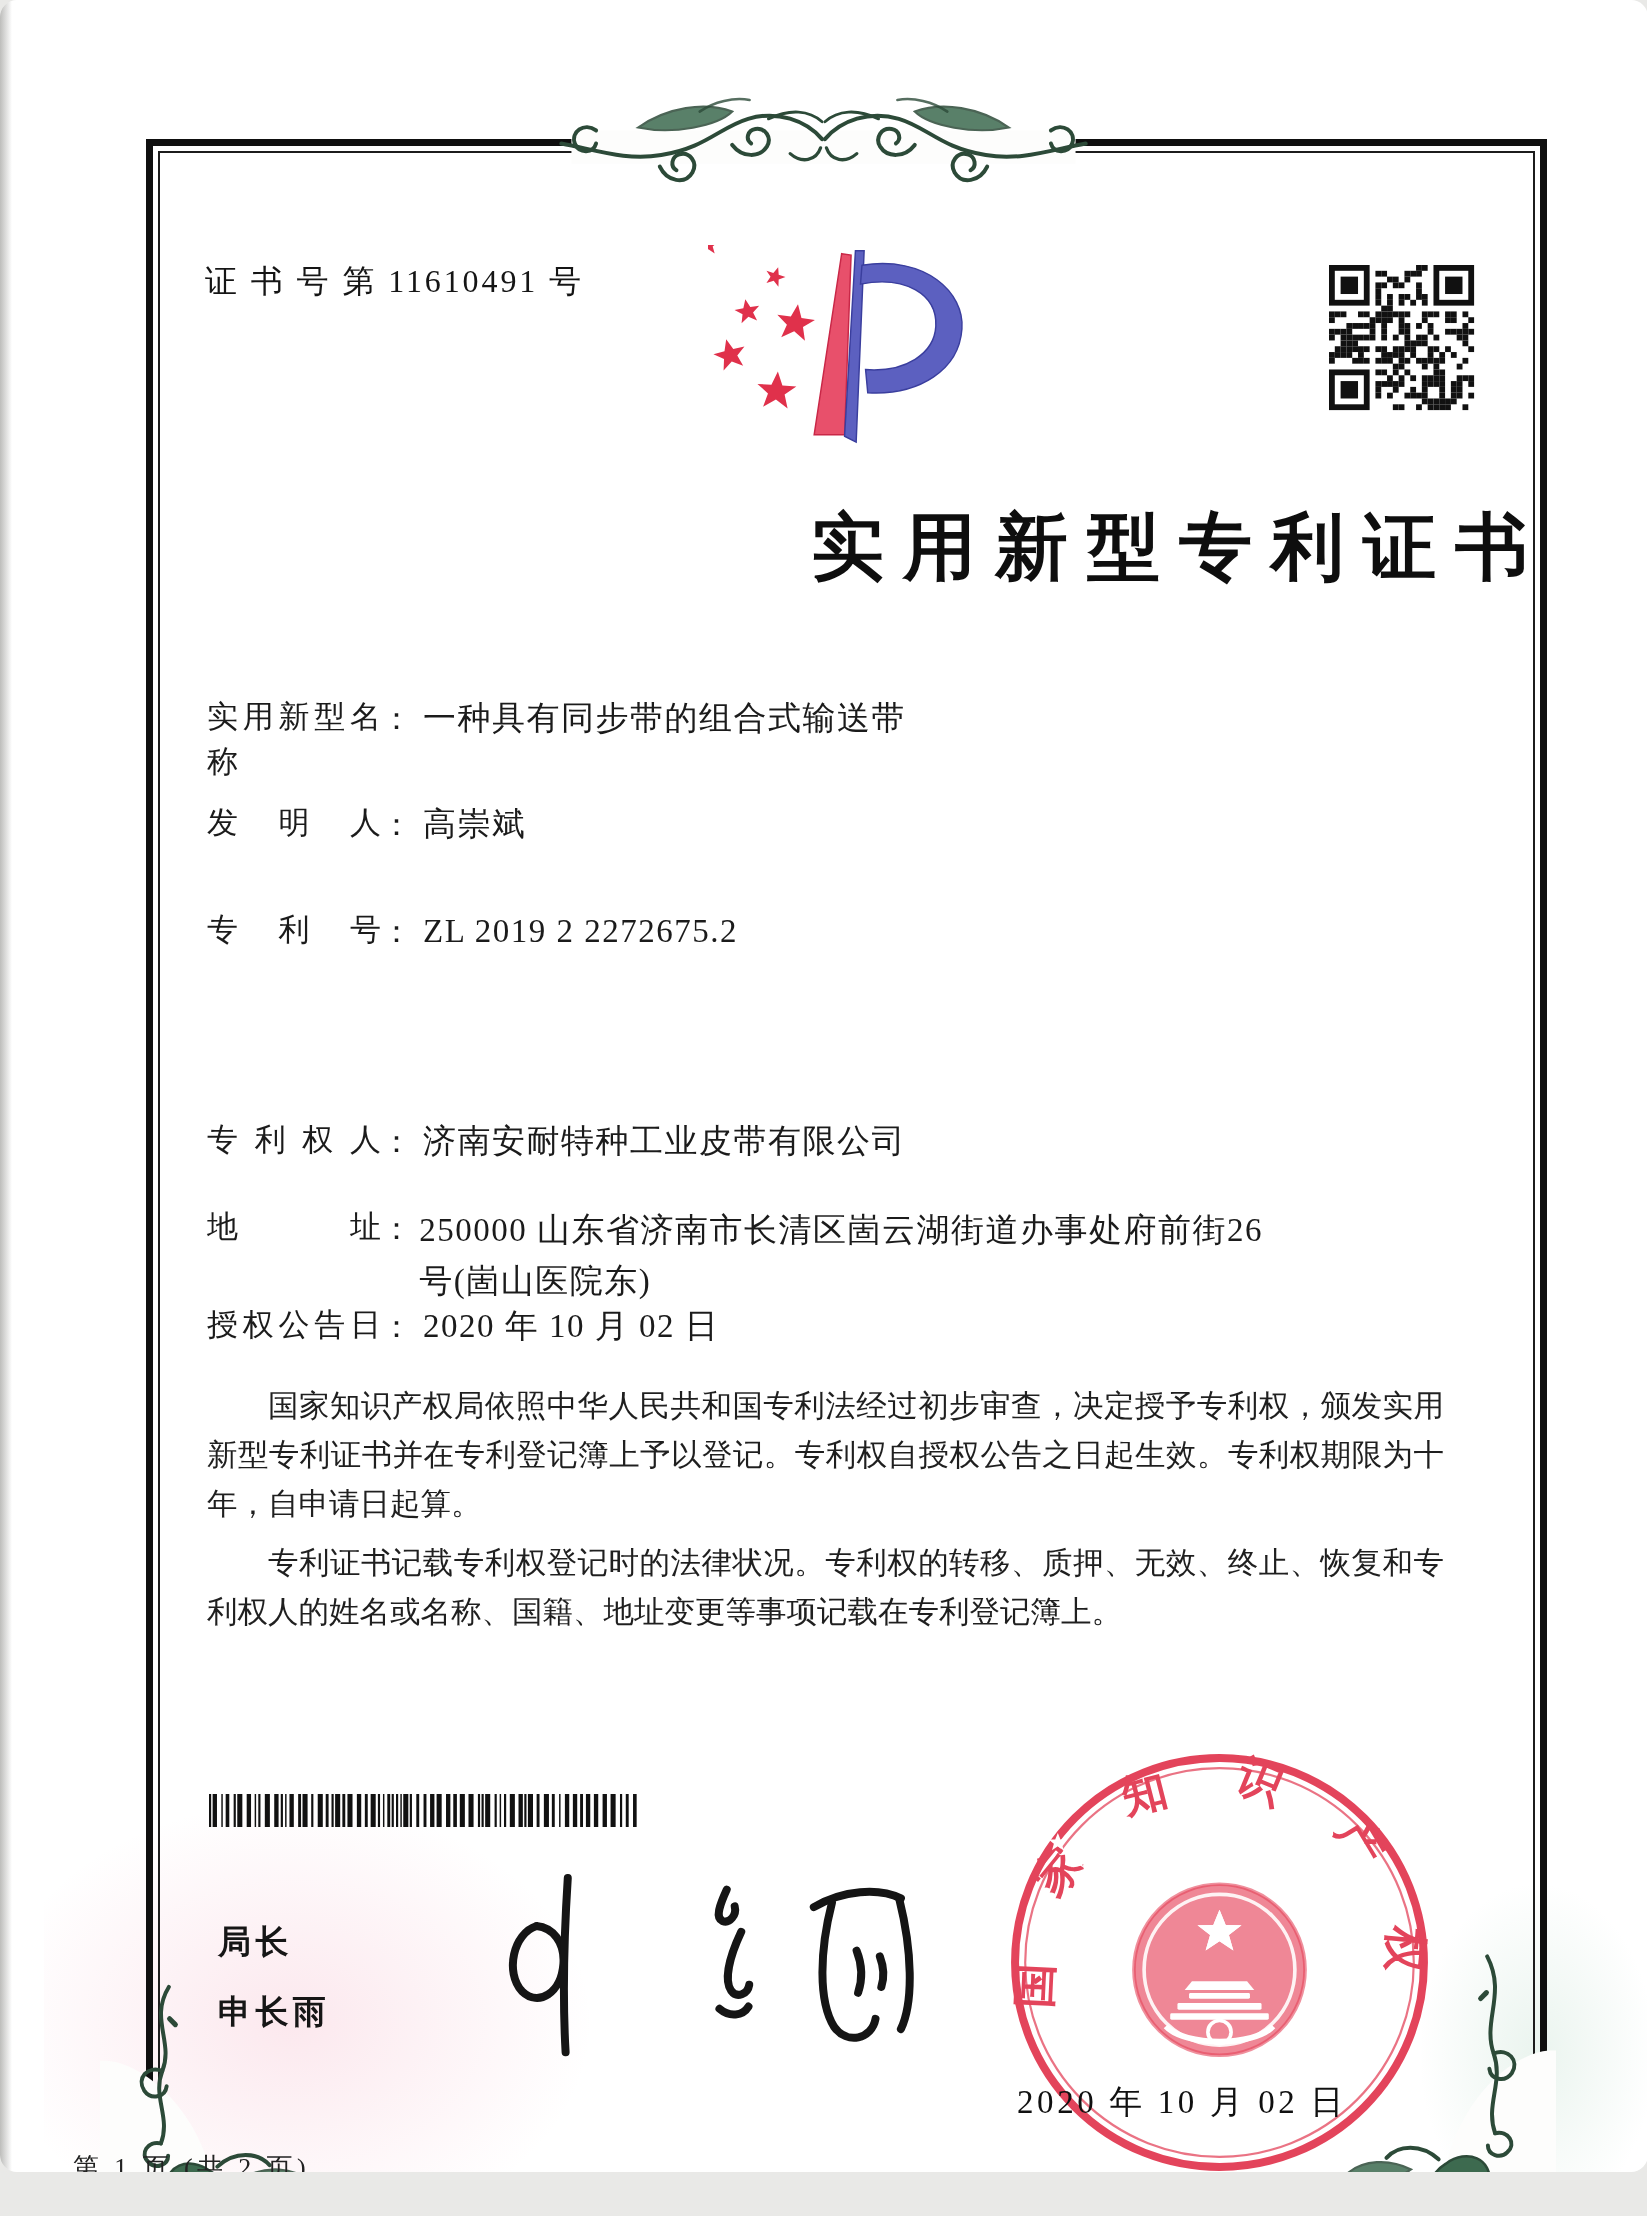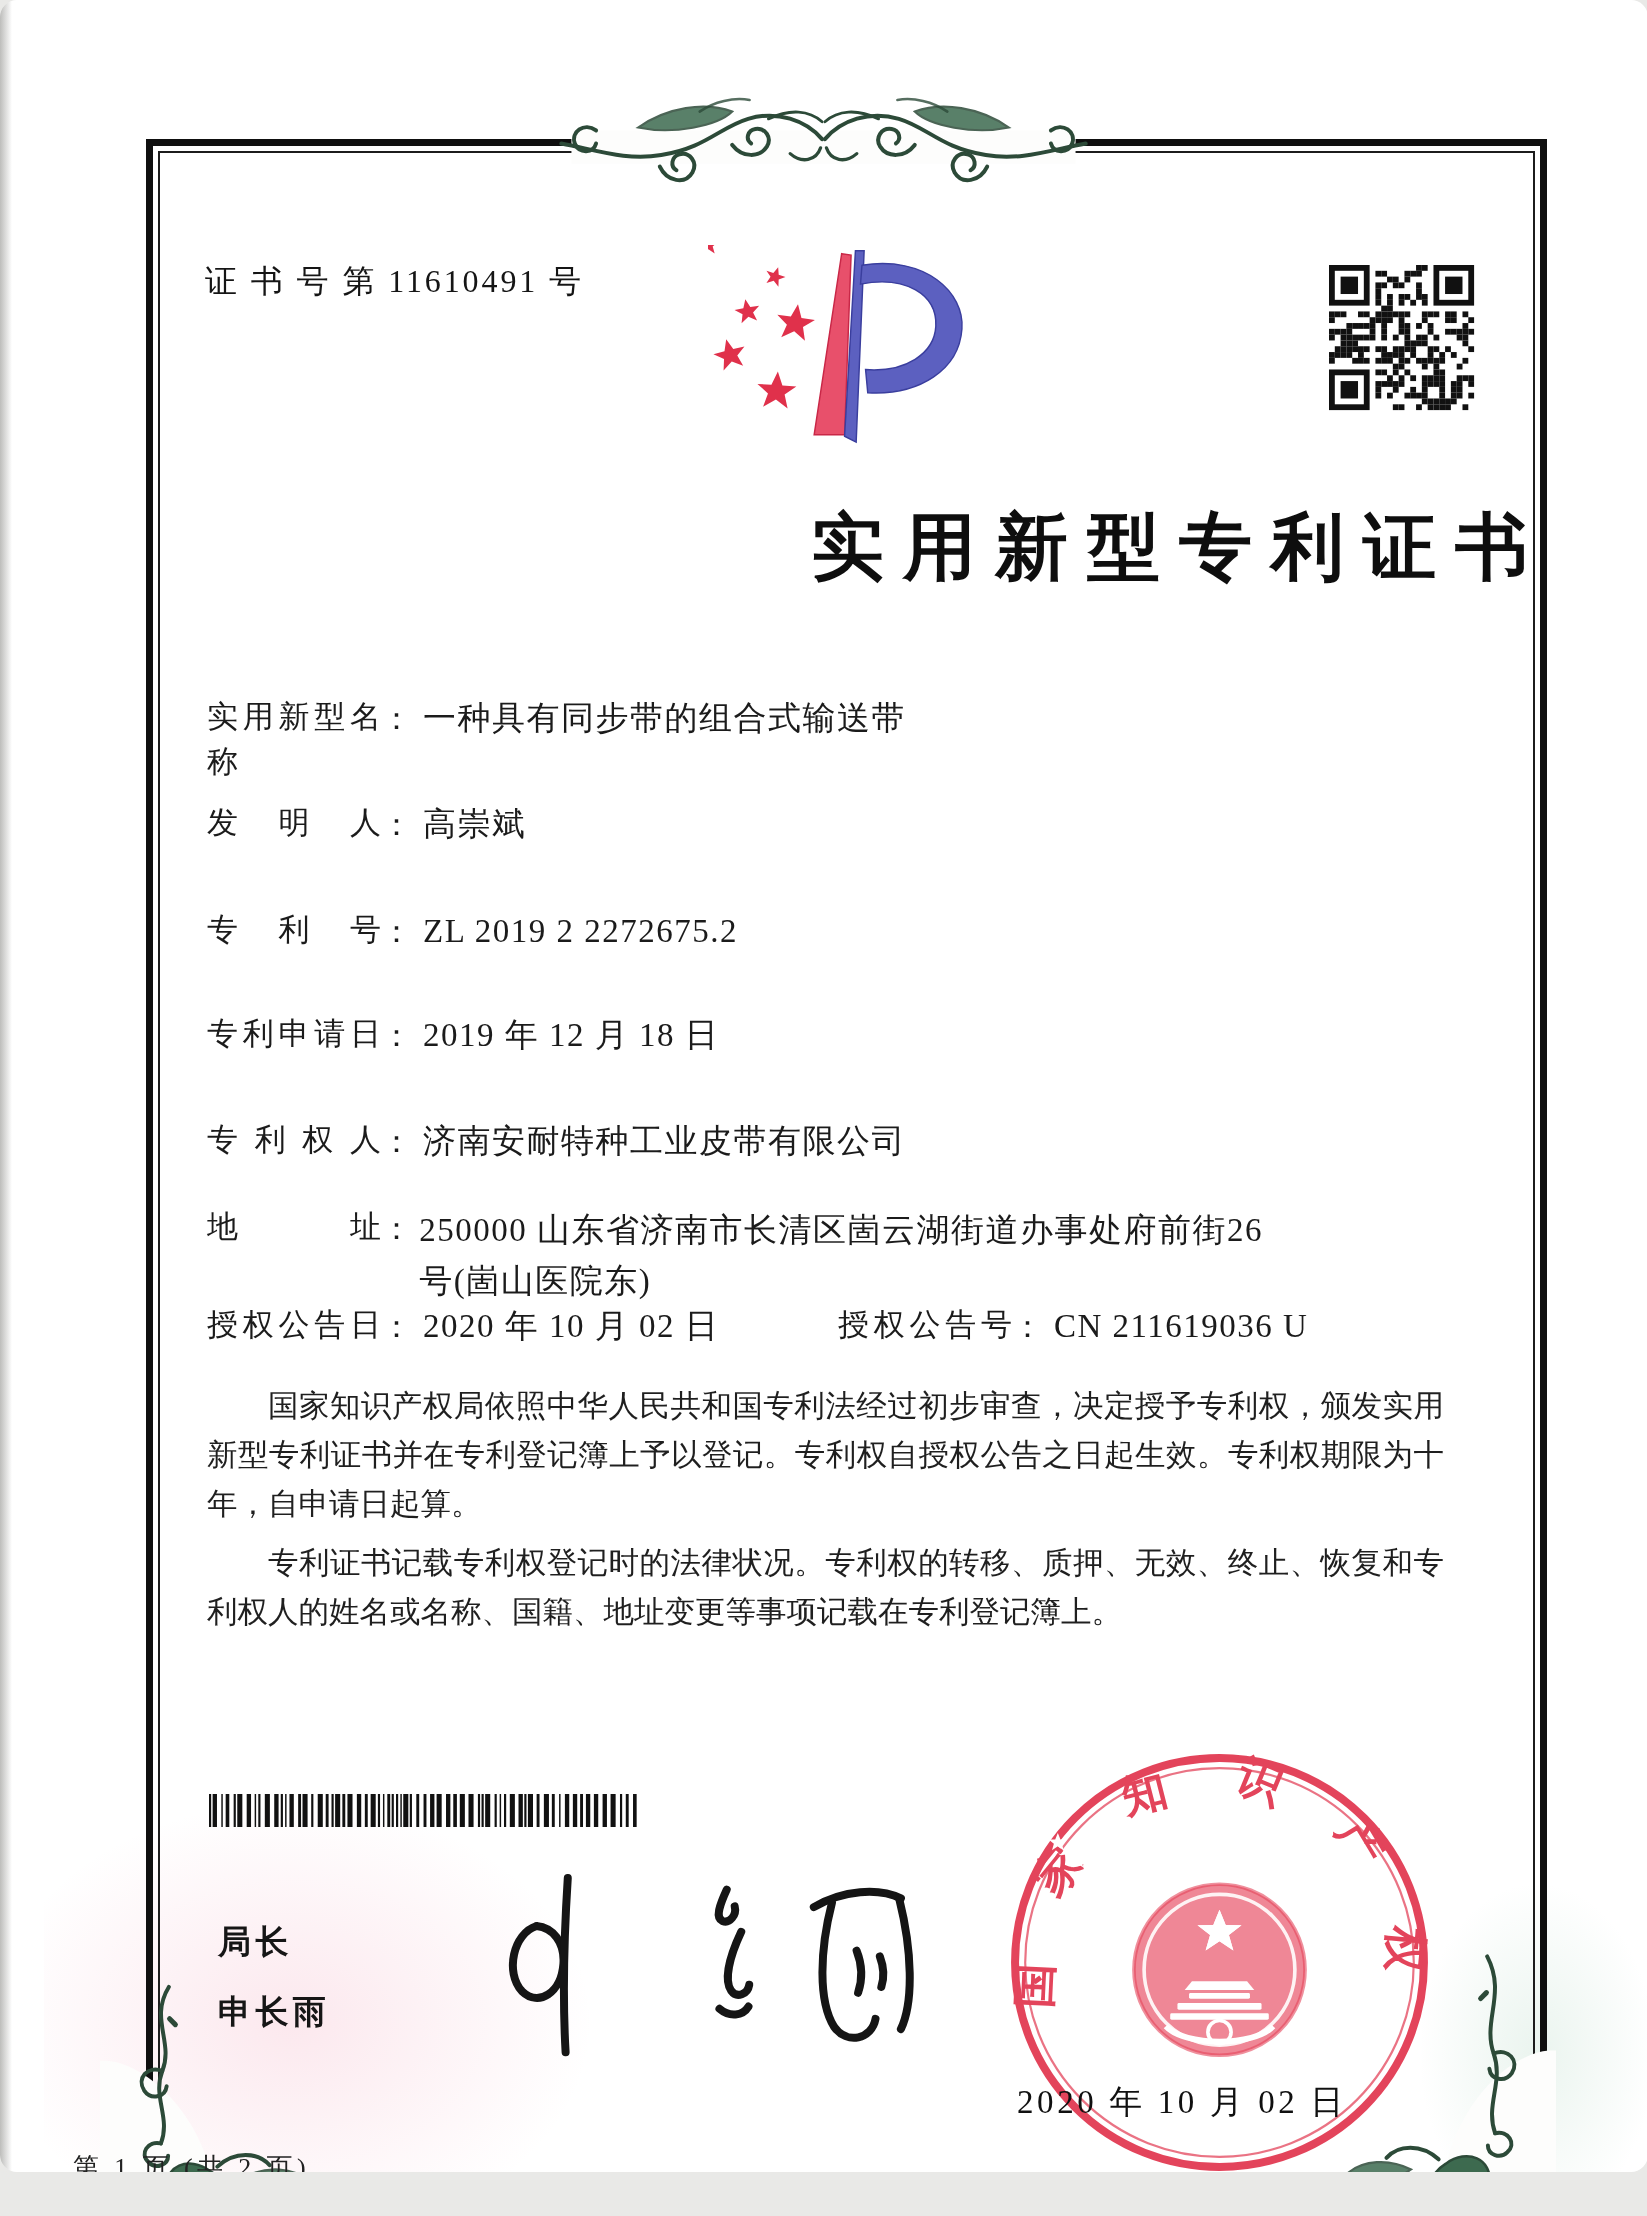--- a/index.html
+++ b/index.html
@@ -323,37 +323,31 @@
   </div>
 
   <div class="abs row" style="top:801px">
     <span class="flabel">发明人</span><span class="colon">：</span><span class="fvalue">高崇斌</span>
   </div>
 
   <div class="abs row" style="top:908px">
     <span class="flabel">专利号</span><span class="colon">：</span><span class="fvalue">ZL 2019 2 2272675.2</span>
   </div>
 
-  <div class="abs row" style="top:1012px">
-    <span class="flabel">专利申请日</span><span class="colon">：</span><span class="fvalue">2019 年 12 月 18 日</span>
-  </div>
 
   <div class="abs row" style="top:1118px">
     <span class="flabel">专利权人</span><span class="colon">：</span><span class="fvalue">济南安耐特种工业皮带有限公司</span>
   </div>
 
   <div class="abs row" style="top:1205px">
     <span class="flabel">地址</span><span class="colon">：</span><span class="fvalue-wrap">250000  山东省济南市长清区崮云湖街道办事处府前街26号(崮山医院东)</span>
   </div>
 
   <div class="abs row" style="top:1303px">
     <span class="flabel">授权公告日</span><span class="colon">：</span><span class="fvalue">2020 年 10 月 02 日</span>
-    <span class="subfield">
-      <span class="flabel">授权公告号</span><span class="colon">：</span><span class="fvalue">CN 211619036 U</span>
-    </span>
   </div>
 
   <div class="abs para" style="top:1539px">专利证书记载专利权登记时的法律状况。专利权的转移、质押、无效、终止、恢复和专利权人的姓名或名称、国籍、地址变更等事项记载在专利登记簿上。</div>
   <div class="abs para" style="top:1382px">国家知识产权局依照中华人民共和国专利法经过初步审查，决定授予专利权，颁发实用新型专利证书并在专利登记簿上予以登记。专利权自授权公告之日起生效。专利权期限为十年，自申请日起算。</div>
 
   <svg class="abs barcode" viewBox="0 0 596 46" preserveAspectRatio="none" id="bcSvg">
       <rect x="0" y="0" width="3" height="46" fill="#111"></rect>
       <rect x="5" y="0" width="6" height="46" fill="#111"></rect>
       <rect x="17" y="0" width="2" height="46" fill="#111"></rect>
       <rect x="23" y="0" width="5" height="46" fill="#111"></rect>

